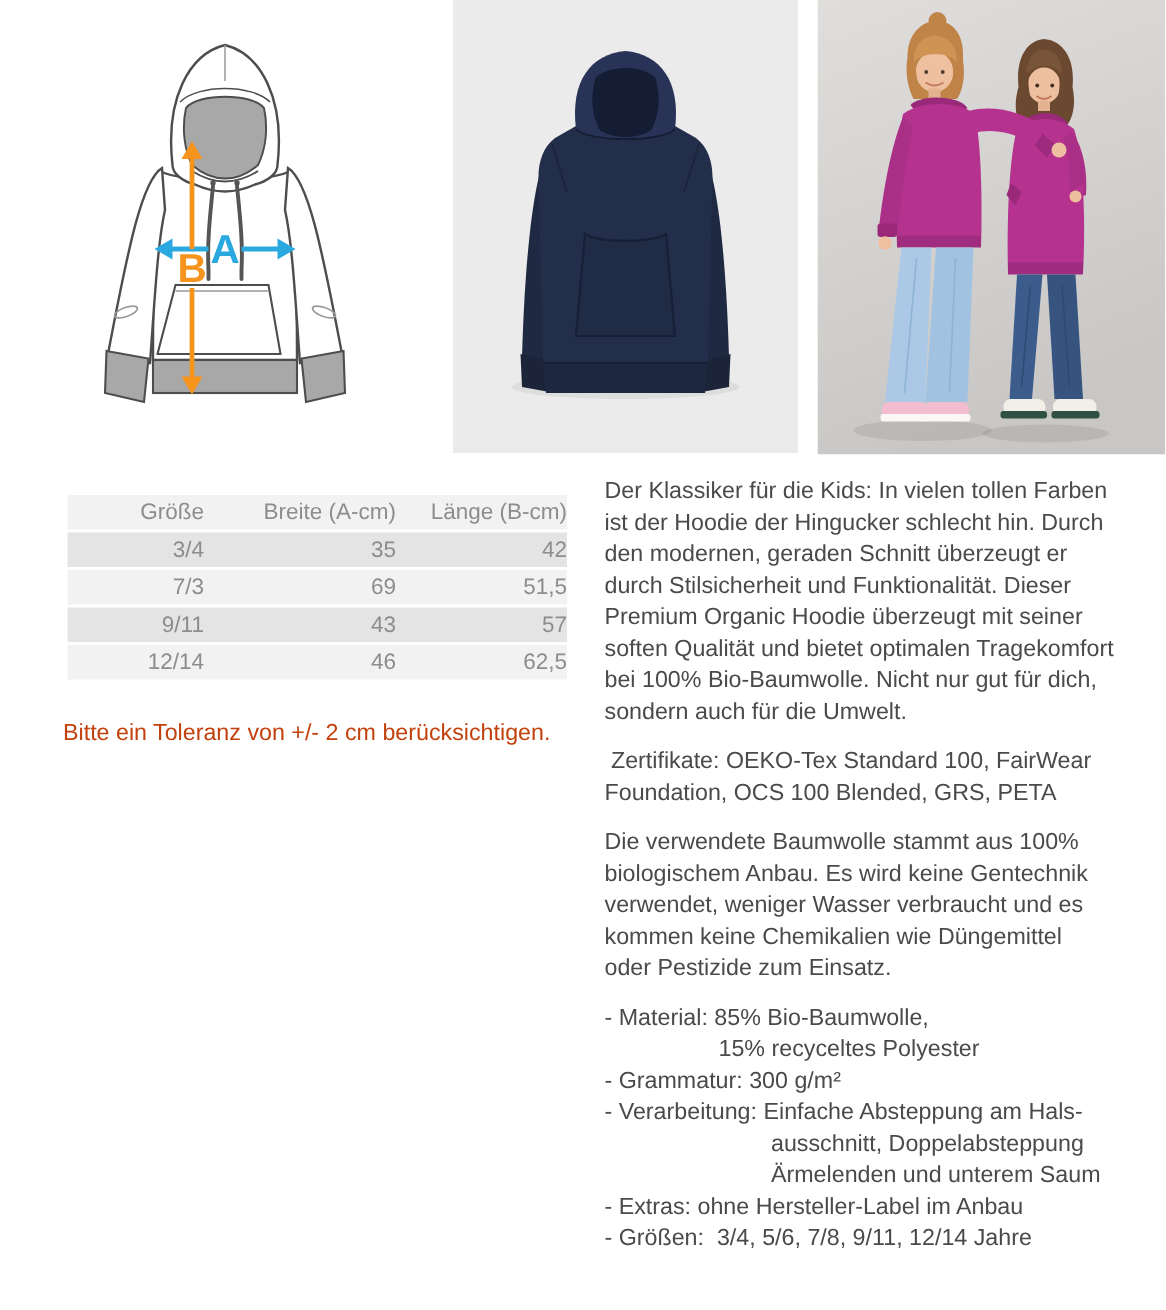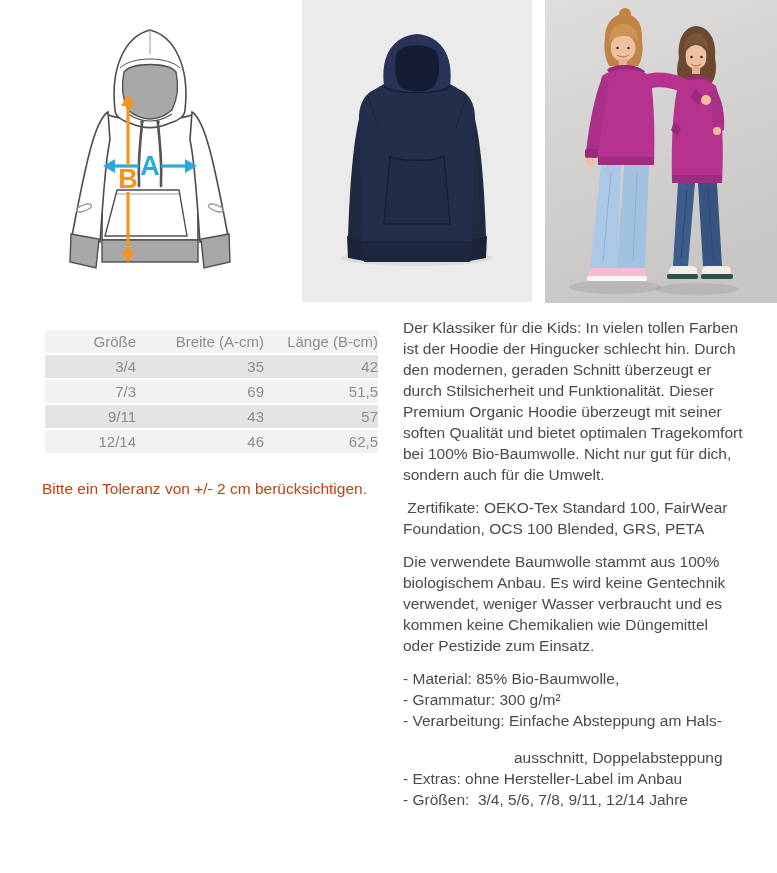--- a/index.html
+++ b/index.html
@@ -33,21 +33,21 @@
   }
 
   
   .right-col{
     position:absolute;left:403px;top:317px;width:340px;
     font-size:15.5px;line-height:21px;color:#4a4a4a;
   }
   .right-col p{margin:0 0 12px 0;white-space:pre-wrap;}
   .dl{white-space:pre-wrap;}
   .dl-ind1{padding-left:76px;}
-  .dl-ind2{padding-left:111px;margin-top:16px;}
+  .dl-ind2{padding-left:111px;}
 </style>
 </head>
 <body>
 
 <div id="canvas">
 
   <div class="figure" id="diagram-fig">
     <svg viewBox="0 0 176 254">
 
       <path d="M44,92 C41,130 40,180 40,218 L136,218 C136,180 135,130 132,92 C114,100 62,100 44,92 Z" fill="#ffffff" stroke="#4d4d4d" stroke-width="1.6"></path>
@@ -229,21 +229,23 @@
   </table>
 
   <div class="tolerance-note">Bitte ein Toleranz von +/- 2 cm berücksichtigen.</div>
 
   <div class="right-col">
     <p>Der Klassiker für die Kids: In vielen tollen Farben ist der Hoodie der Hingucker schlecht hin. Durch den modernen, geraden Schnitt überzeugt er durch Stilsicherheit und Funktionalität. Dieser Premium Organic Hoodie überzeugt mit seiner soften Qualität und bietet optimalen Tragekomfort bei 100% Bio-Baumwolle. Nicht nur gut für dich, sondern auch für die Umwelt.</p>
     <p> Zertifikate: OEKO-Tex Standard 100, FairWear Foundation, OCS 100 Blended, GRS, PETA</p>
     <p>Die verwendete Baumwolle stammt aus 100% biologischem Anbau. Es wird keine Gentechnik verwendet, weniger Wasser verbraucht und es kommen keine Chemikalien wie Düngemittel oder Pestizide zum Einsatz.</p>
     <div>
       <div class="dl">- Material: 85% Bio-Baumwolle,</div>
+      <div class="dl dl-ind1">15% recyceltes Polyester</div>
       <div class="dl">- Grammatur: 300 g/m²</div>
       <div class="dl">- Verarbeitung: Einfache Absteppung am Hals-</div>
       <div class="dl dl-ind2">ausschnitt, Doppelabsteppung</div>
+      <div class="dl dl-ind2">Ärmelenden und unterem Saum</div>
       <div class="dl">- Extras: ohne Hersteller-Label im Anbau</div>
       <div class="dl">- Größen:  3/4, 5/6, 7/8, 9/11, 12/14 Jahre</div>
     </div>
   </div>
 
 </div>
 
 </body></html>

